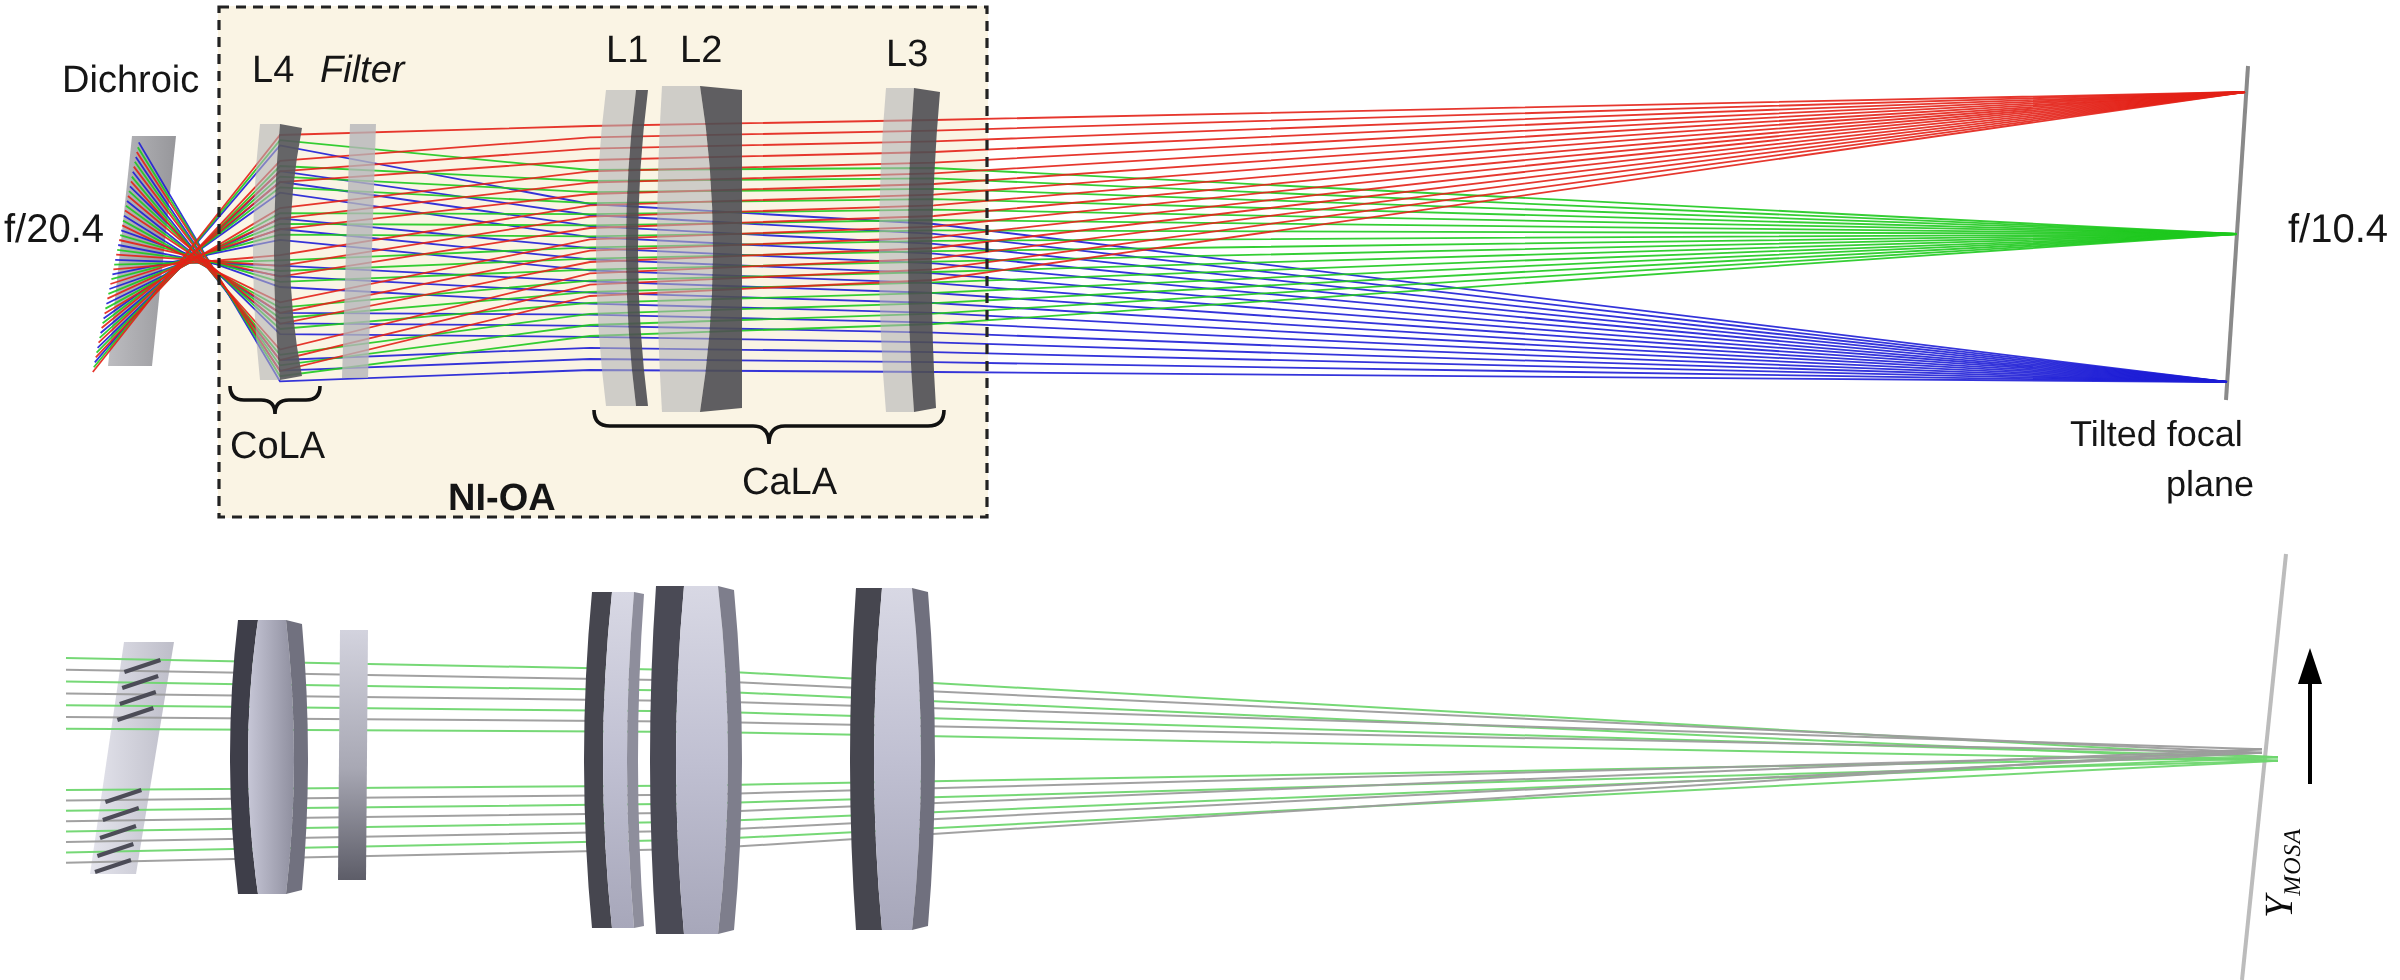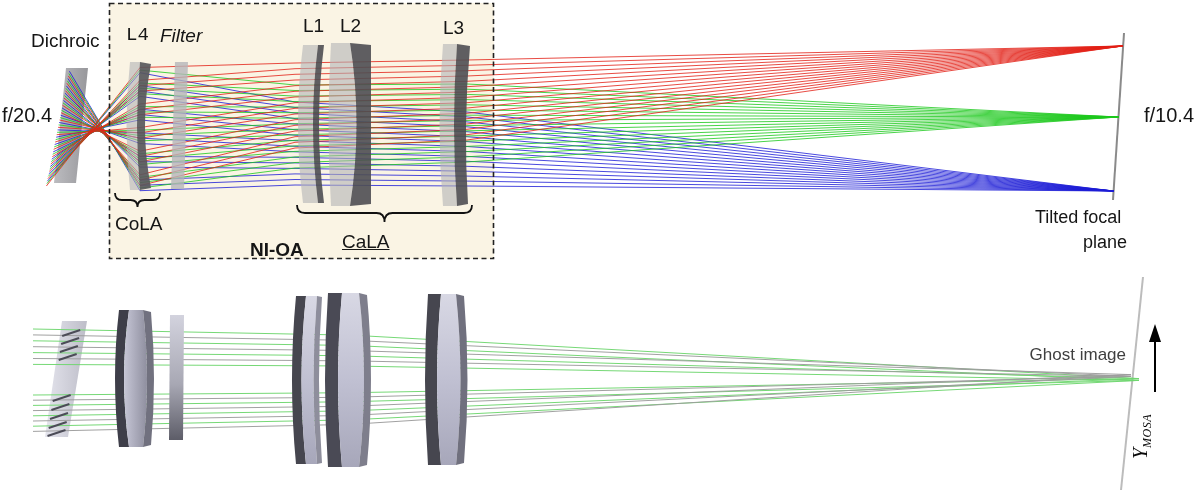--- a/index.html
+++ b/index.html
@@ -10,21 +10,21 @@
     font-family:"Liberation Sans",sans-serif;
     overflow:hidden;
   }
   .stage svg{position:absolute;left:0;top:0;}
   .lbl{position:absolute;color:#151515;white-space:nowrap;line-height:1.15;}
   .fs20{font-size:20px;}
   .fs19{font-size:19px;}
   .fs18{font-size:18px;}
   .fs17{font-size:17px;}
   .fs16{font-size:16.5px;}
-  .bold{font-weight:700;margin-left:26px;}
+  .bold{font-weight:700;}
   .ghost-lbl{color:#3f3f3f;}
   .direct-lbl{color:#2fc92f;}
   .ymosa{
     left:1129px;top:459px;
     transform:rotate(-90deg);
     transform-origin:0 0;
     font-family:"Liberation Serif",serif;
     font-style:italic;
     font-size:20px;
     color:#0a0a0a;
@@ -197,28 +197,27 @@
   <path d="M297,205 Q297,213 305,213 L376.5,213 Q384.5,213 384.5,222 Q384.5,213 392.5,213 L464,213 Q472,213 472,205" fill="none" stroke="#111" stroke-width="1.8"></path>
 
   <g>
     <line x1="1155" y1="392" x2="1155" y2="340" stroke="#000" stroke-width="2"></line>
     <polygon points="1149,342 1161,342 1155,324" fill="#000"></polygon>
   </g>
 </svg>
 
 <div class="lbl fs19" style="left:31px;top:30px;">Dichroic</div>
 <div class="lbl fs20" style="left:2px;top:104px;">f/20.4</div>
-<div class="lbl fs19" style="left:126px;top:25px;font-family:Liberation Mono, monospace;">L4</div>
+<div class="lbl fs19" style="left:126px;top:25px;">L4</div>
 <div class="lbl fs19" style="left:160px;top:25px;font-style:italic;">Filter</div>
 <div class="lbl fs19" style="left:303px;top:15px;text-align:right;">L1</div>
 <div class="lbl fs19" style="left:340px;top:15px;">L2</div>
 <div class="lbl fs19" style="left:443px;top:17px;">L3</div>
 <div class="lbl fs19" style="left:115px;top:213px;">CoLA</div>
 <div class="lbl fs19 bold" style="left:224px;top:239px;">NI-OA</div>
-<div class="lbl fs19" style="left:342px;top:231px;text-decoration:underline;">CaLA</div>
+<div class="lbl fs19" style="left:371px;top:231px;">CaLA</div>
 <div class="lbl fs20" style="left:1144px;top:104px;">f/10.4</div>
 <div class="lbl fs18" style="left:1035px;top:207px;">Tilted focal</div>
 <div class="lbl fs18" style="left:1083px;top:232px;">plane</div>
 
-<div class="lbl fs17 ghost-lbl" style="left:998px;top:345px;width:128px;text-align:right;">Ghost image</div>
 <div class="lbl ymosa"><span>Y</span><span class="sub">MOSA</span></div>
 
 </div>
 
 </body></html>

